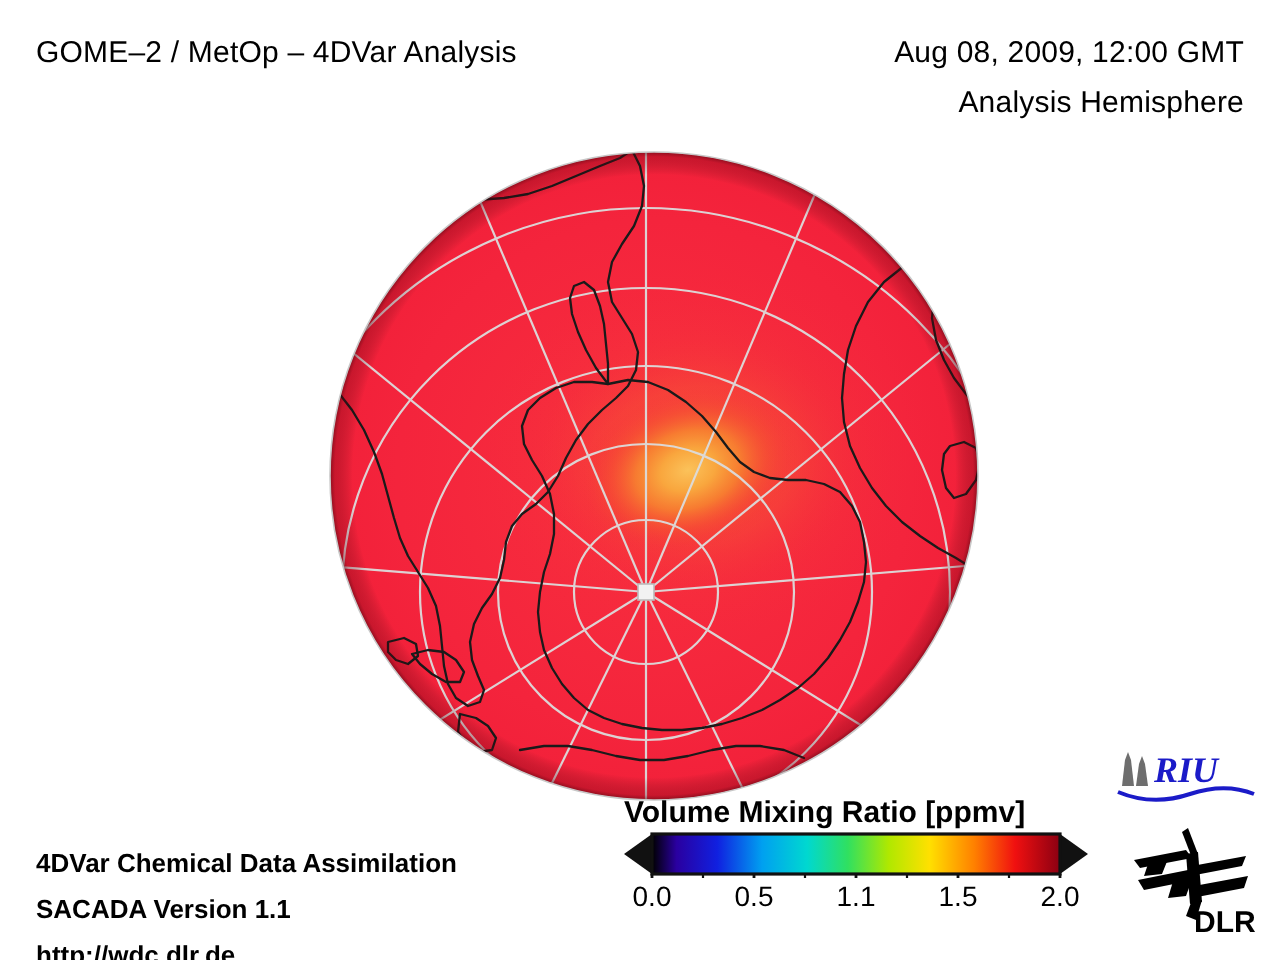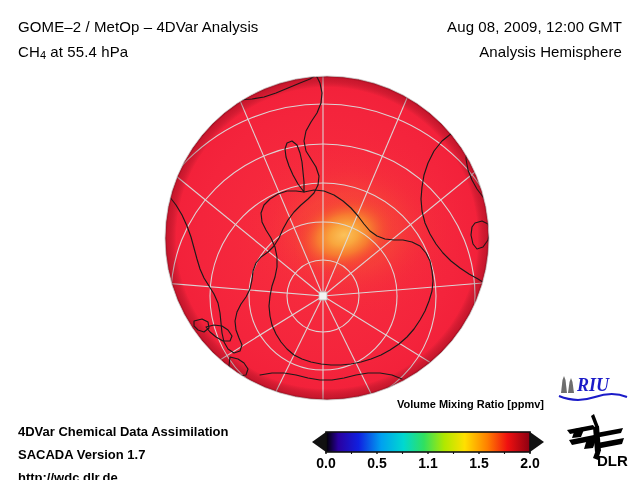--- a/index.html
+++ b/index.html
@@ -68,36 +68,36 @@
   }
 
   
   #colorbar-block {
     position: absolute;
     left: 312px;
     top: 398px;
     width: 232px;
   }
   #colorbar-title {
-    font-size: 11px;
+    font-size: 15px;
     font-weight: bold;
-    text-align: right;
+    text-align: left;
     white-space: nowrap;
-    margin-bottom: 20px;
+    margin-bottom: 0;
   }
   #colorbar-svg { display: block; }
   #colorbar-ticklabels {
     position: relative;
     height: 20px;
     margin-top: 1px;
   }
   #colorbar-ticklabels span {
     position: absolute;
     font-size: 14px;
-    font-weight: bold;
+    font-weight: normal;
     transform: translateX(-50%);
     top: 0;
     white-space: nowrap;
   }
 
   
   #logo-riu {
     position: absolute;
     left: 557px;
     top: 373px;
@@ -110,21 +110,20 @@
     top: 414px;
     width: 66px;
     height: 54px;
   }
 </style>
 </head>
 <body>
 
 <div id="header-left">
   <div class="hdr-line">GOME–2 / MetOp – 4DVar Analysis</div>
-  <div class="hdr-line"><span>CH</span><sub>4</sub><span> at 55.4 hPa</span></div>
 </div>
 
 <div id="header-right">
   <div class="hdr-line">Aug 08, 2009, 12:00 GMT</div>
   <div class="hdr-line">Analysis Hemisphere</div>
 </div>
 
 <div id="globe-wrap">
   <svg id="globe-svg" width="326" height="326" viewBox="0 0 326 326">
     <defs>
@@ -261,21 +260,21 @@
     </g>
 
     <circle cx="163" cy="163" r="162" fill="none" stroke="#C8C8C8" stroke-width="0.8"></circle>
 
     <rect x="155" y="217" width="8" height="8" fill="#F2F2F2" stroke="#BBBBBB" stroke-width="0.8"></rect>
   </svg>
 </div>
 
 <div id="footer-left">
   <div class="ftr-line">4DVar Chemical Data Assimilation</div>
-  <div class="ftr-line">SACADA Version 1.7</div>
+  <div class="ftr-line">SACADA Version 1.1</div>
   <div class="ftr-line">http://wdc.dlr.de</div>
 </div>
 
 <div id="colorbar-block">
   <div id="colorbar-title">Volume Mixing Ratio [ppmv]</div>
 
   <svg id="colorbar-svg" width="232" height="24" viewBox="0 0 232 24">
     <defs>
       <linearGradient id="cbGrad" x1="0" y1="0" x2="1" y2="0">
         <stop offset="0%" stop-color="#000000"></stop>

